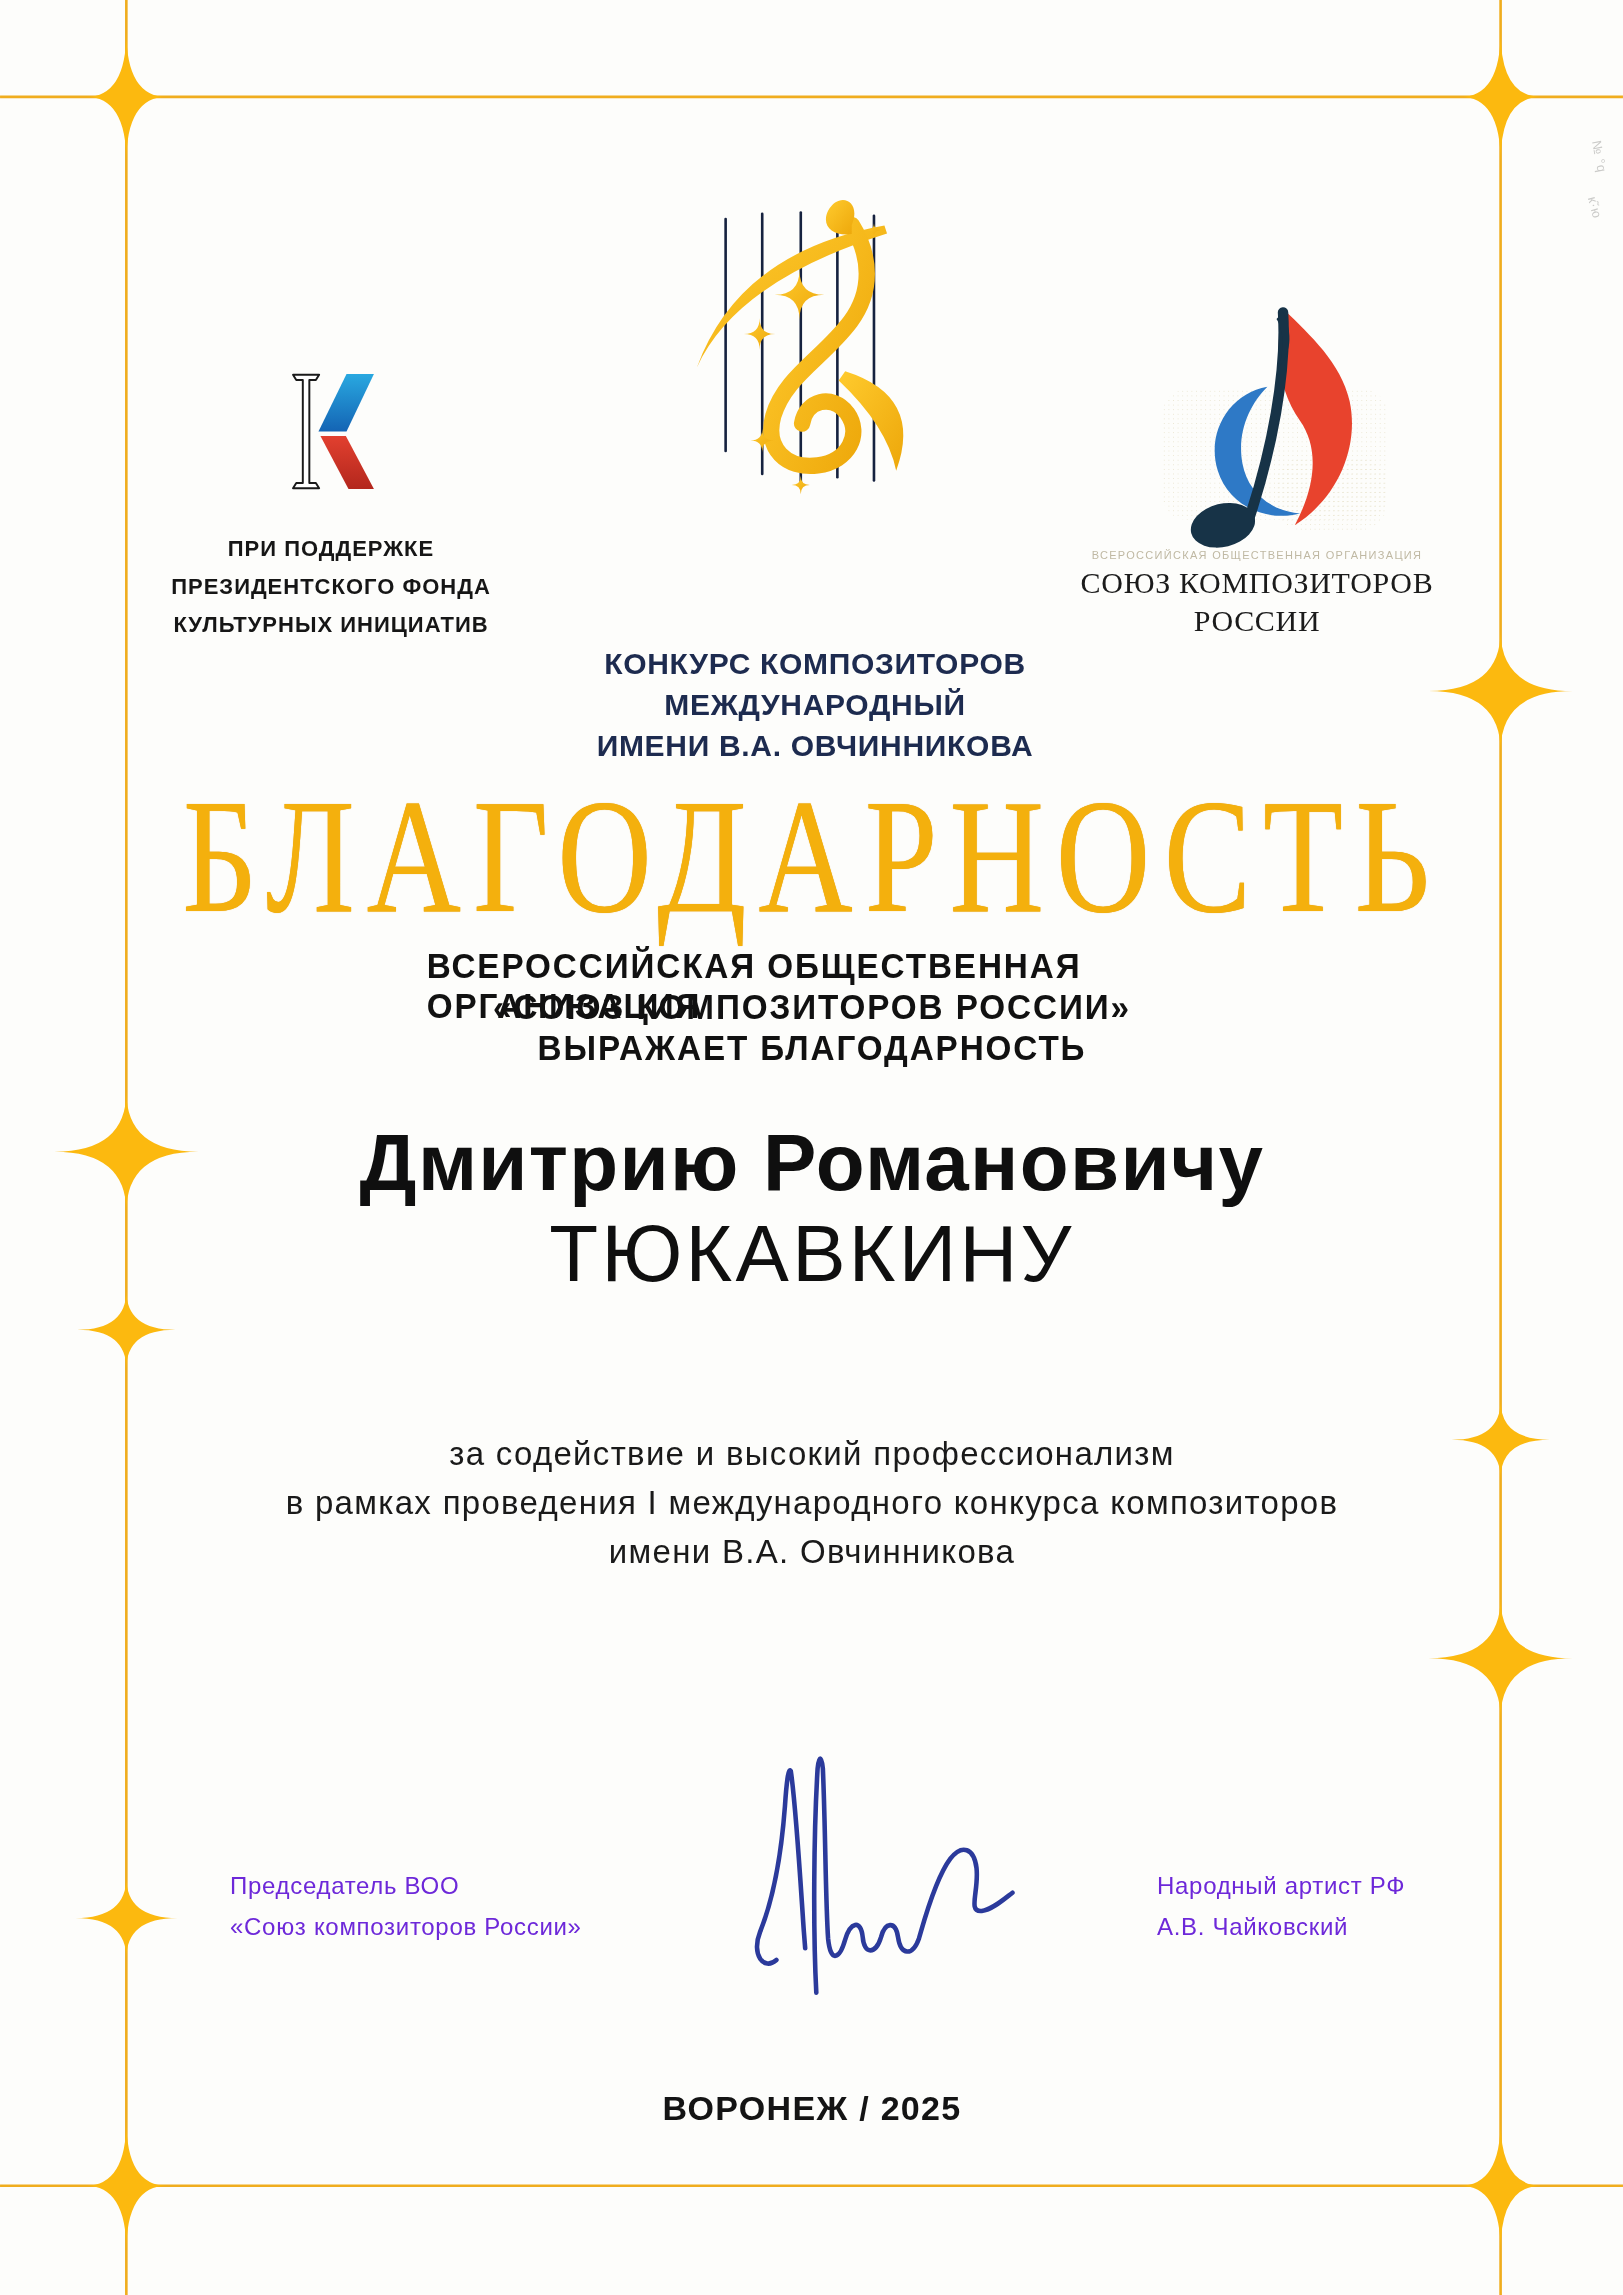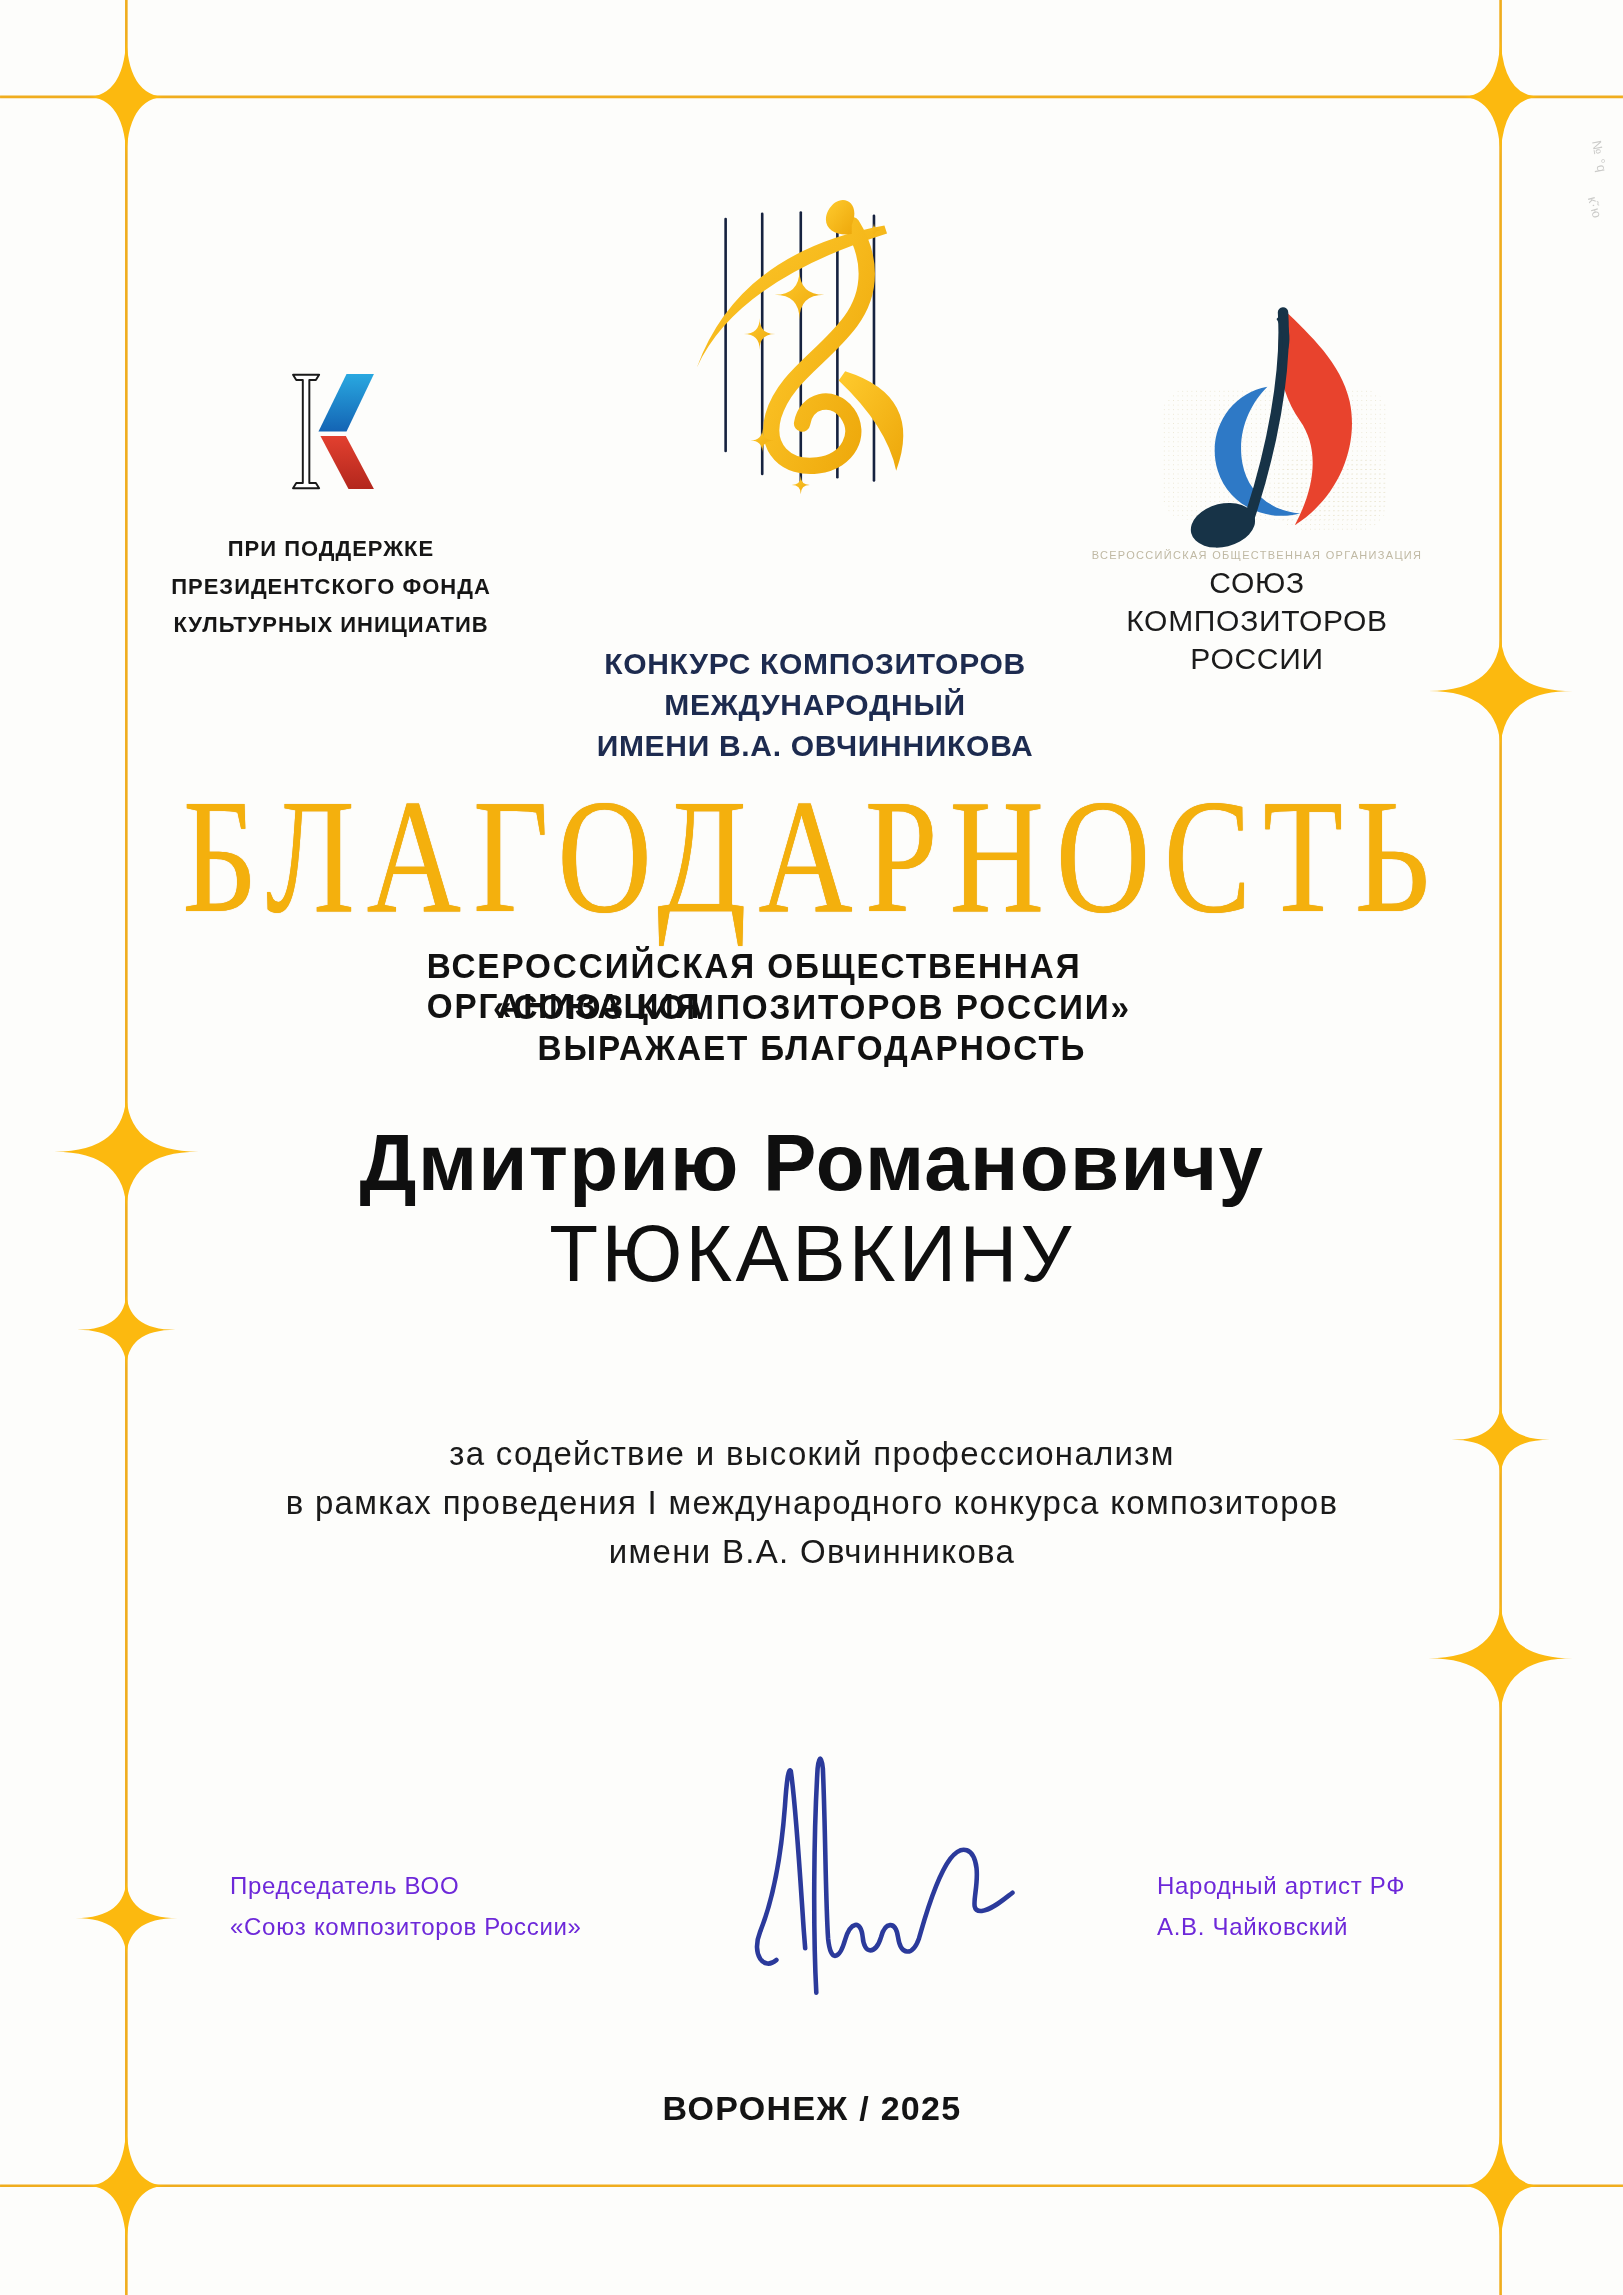--- a/index.html
+++ b/index.html
@@ -10,21 +10,21 @@
     overflow:hidden;
     font-family:"Liberation Sans", sans-serif;
     color:#151515;
   }
   .abs{position:absolute;}
   .ctr{left:812px;transform:translateX(-50%);white-space:nowrap;}
   
   .pfki-text{font-weight:700;font-size:22px;letter-spacing:1px;line-height:38px;text-align:center;color:#161616;}
   .intl-text{font-weight:700;font-size:30px;letter-spacing:0.7px;line-height:41px;text-align:center;color:#1d2b4f;}
   .ucr-faint{font-size:11px;letter-spacing:1.3px;color:#b5ad94;opacity:.85;}
-  .ucr-text{font-family:Liberation Sans, sans-serif;font-size:30px;letter-spacing:0.7px;line-height:38px;text-align:center;color:#1b1b1b;}
+  .ucr-text{font-family:Liberation Serif, serif;font-size:30px;letter-spacing:0.7px;line-height:38px;text-align:center;color:#1b1b1b;}
   .dots{
     background-image:radial-gradient(#d9d0ab 0.8px, transparent 0.9px);
     background-size:4.6px 4.6px;opacity:.5;border-radius:26px;
   }
   
   .title{
     font-family:"Liberation Serif", serif;
     font-size:131px;font-weight:400;letter-spacing:11.8px;
     color:#f4b00d;
     text-shadow:0 0 0.7px #dd9704;

